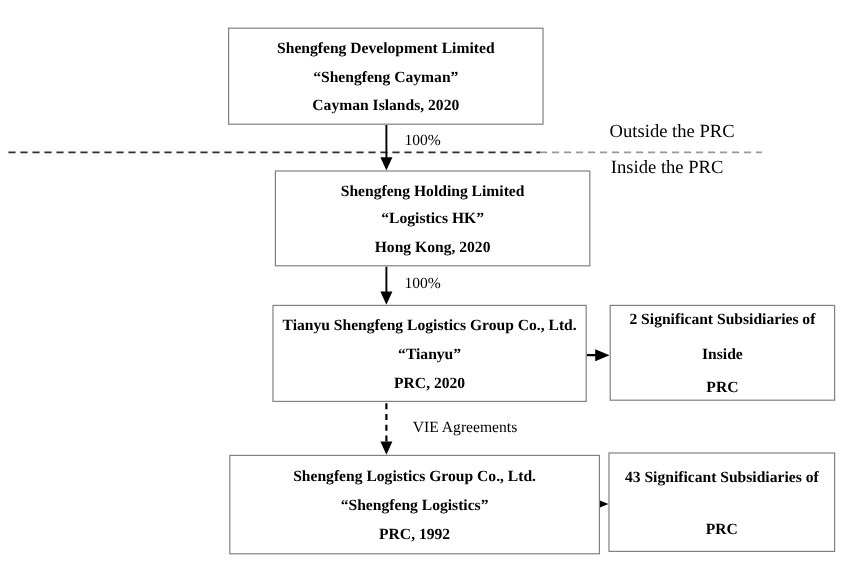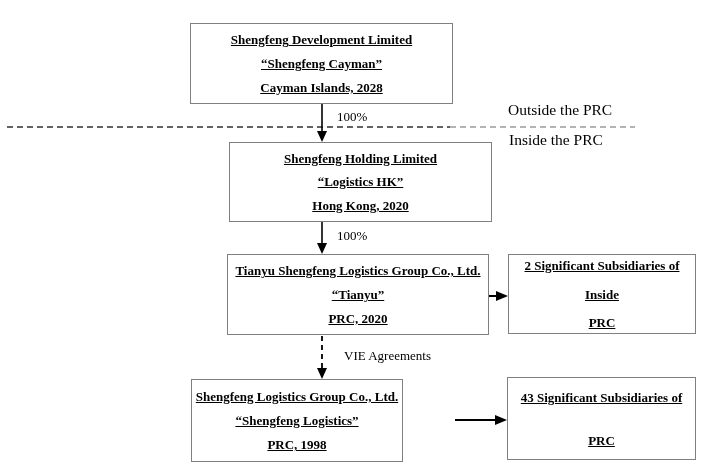--- a/index.html
+++ b/index.html
@@ -34,27 +34,26 @@
     align-items: center;
     text-align: center;
     box-sizing: border-box;
     padding: 4px 6px;
   }
   .box .bl {
     font-weight: bold;
     font-size: 13px;
     line-height: 1;
     white-space: nowrap;
-    text-decoration: underline;
   }
   .box-cayman   { left: 190px; top: 23px;  width: 263px; height: 81px; }
   .box-hk       { left: 190px; top: 142px; width: 263px; height: 80px; margin-left: 39px; }
   .box-tianyu   { left: 191px; top: 254px; width: 262px; height: 81px; margin-left: 36px; }
   .box-tianyu-subs   { left: 508px; top: 254px; width: 188px; height: 80px; justify-content: space-between; }
-  .box-logistics     { left: 191px; top: 379px; width: 212px; height: 83px; align-items: center; }
+  .box-logistics     { left: 191px; top: 379px; width: 309px; height: 83px; align-items: center; }
   .box-logistics-subs{ left: 507px; top: 377px; width: 189px; height: 83px; gap: 13px; }
 
   .edge-label {
     position: absolute;
     font-weight: normal;
     font-size: 13px;
     line-height: 1;
     white-space: nowrap;
   }
   .lbl-ownership1 { left: 337px; top: 110px; }
@@ -96,21 +95,21 @@
     <line x1="455" y1="420" x2="496" y2="420" stroke="#000000" stroke-width="1.8"></line>
     <polygon points="495,415 495,425 507,420" fill="#000000"></polygon>
   </svg>
 
   <div class="region-label lbl-outside">Outside the PRC</div>
   <div class="region-label lbl-inside">Inside the PRC</div>
 
   <div class="box box-cayman">
     <div class="bl">Shengfeng Development Limited</div>
     <div class="bl">“Shengfeng Cayman”</div>
-    <div class="bl">Cayman Islands, 2028</div>
+    <div class="bl">Cayman Islands, 2020</div>
   </div>
 
   <div class="box box-hk">
     <div class="bl">Shengfeng Holding Limited</div>
     <div class="bl">“Logistics HK”</div>
     <div class="bl">Hong Kong, 2020</div>
   </div>
 
   <div class="box box-tianyu">
     <div class="bl">Tianyu Shengfeng Logistics Group Co., Ltd.</div>
@@ -120,21 +119,21 @@
 
   <div class="box box-tianyu-subs">
     <div class="bl">2 Significant Subsidiaries of</div>
     <div class="bl">Inside</div>
     <div class="bl">PRC</div>
   </div>
 
   <div class="box box-logistics">
     <div class="bl">Shengfeng Logistics Group Co., Ltd.</div>
     <div class="bl">“Shengfeng Logistics”</div>
-    <div class="bl">PRC, 1998</div>
+    <div class="bl">PRC, 1992</div>
   </div>
 
   <div class="box box-logistics-subs">
     <div class="bl">43 Significant Subsidiaries of</div>
     <div class="bl">PRC</div>
   </div>
 
   <div class="edge-label lbl-ownership1">100%</div>
   <div class="edge-label lbl-ownership2">100%</div>
   <div class="edge-label lbl-vie">VIE Agreements</div>

